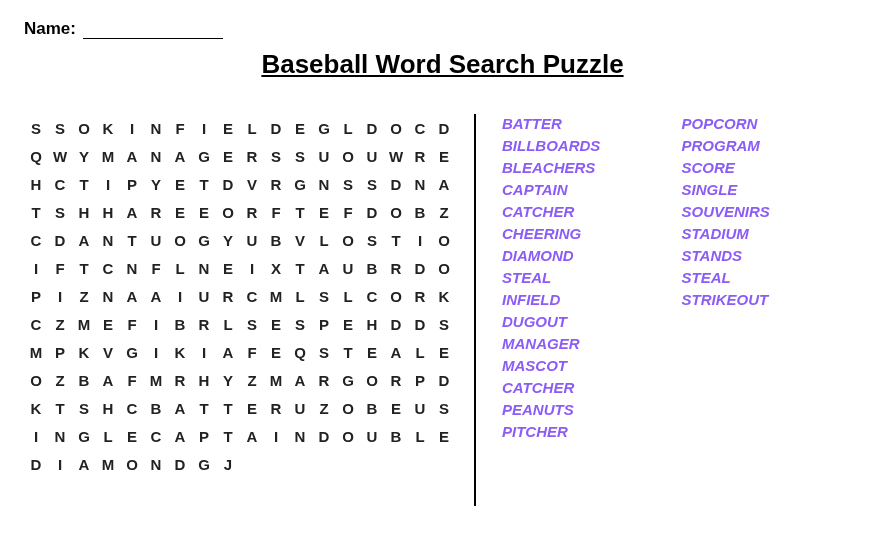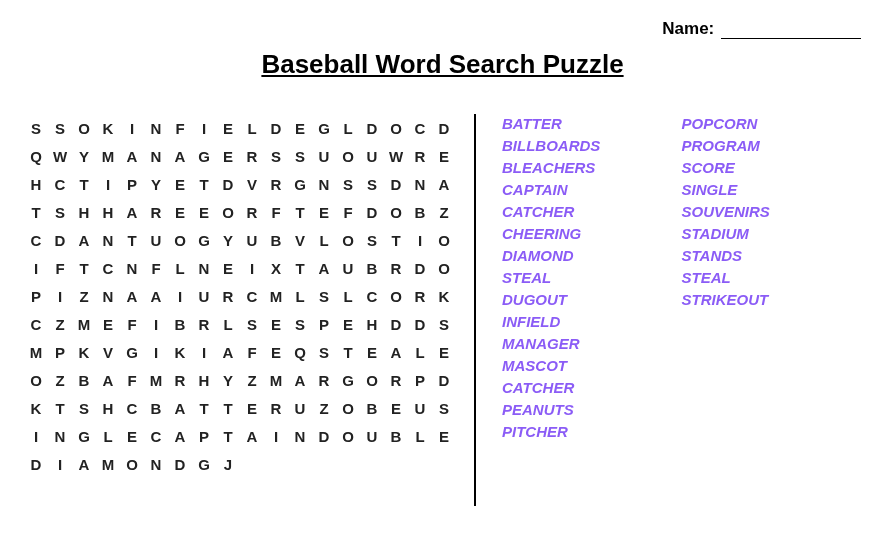--- a/index.html
+++ b/index.html
@@ -8,21 +8,20 @@
       font-family: Arial, sans-serif;
       width: 885px;
       min-height: 559px;
       padding: 18px 24px 18px 24px;
     }
     .name-line {
       font-size: 17px;
       font-weight: bold;
       margin-bottom: 10px;
       font-family: Arial, sans-serif;
-      text-align: right;
     }
     .name-line span {
       font-weight: bold;
     }
     .name-underline {
       display: inline-block;
       width: 140px;
       border-bottom: 1.5px solid #000;
       margin-left: 2px;
       vertical-align: bottom;
@@ -329,22 +328,22 @@
   <div class="word-list-section">
     <div class="word-col" id="word-col-1">
         <div class="word-item">BATTER</div>
         <div class="word-item">BILLBOARDS</div>
         <div class="word-item">BLEACHERS</div>
         <div class="word-item">CAPTAIN</div>
         <div class="word-item">CATCHER</div>
         <div class="word-item">CHEERING</div>
         <div class="word-item">DIAMOND</div>
         <div class="word-item">STEAL</div>
+        <div class="word-item">INFIELD</div>
         <div class="word-item">DUGOUT</div>
-        <div class="word-item">INFIELD</div>
         <div class="word-item">MANAGER</div>
         <div class="word-item">MASCOT</div>
         <div class="word-item">CATCHER</div>
         <div class="word-item">PEANUTS</div>
         <div class="word-item">PITCHER</div>
       </div>
     <div class="word-col" id="word-col-2">
         <div class="word-item">POPCORN</div>
         <div class="word-item">PROGRAM</div>
         <div class="word-item">SCORE</div>

